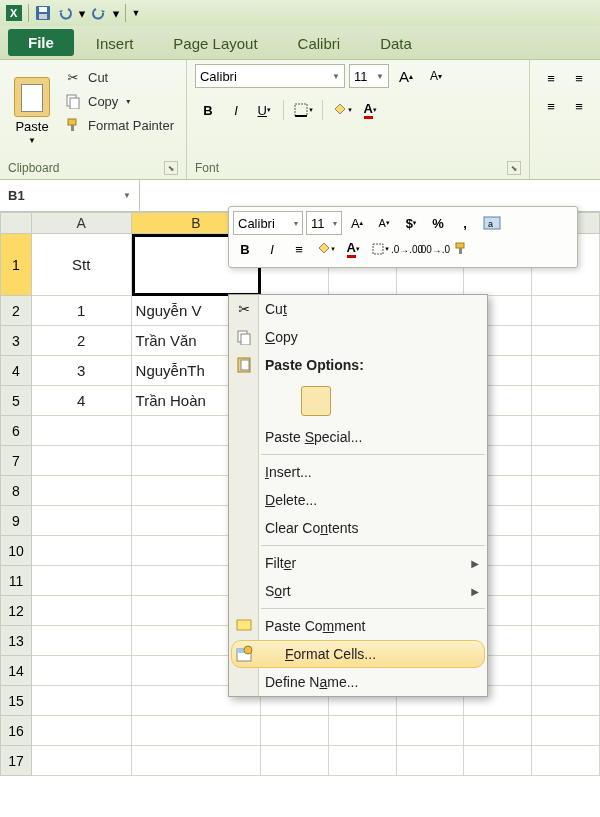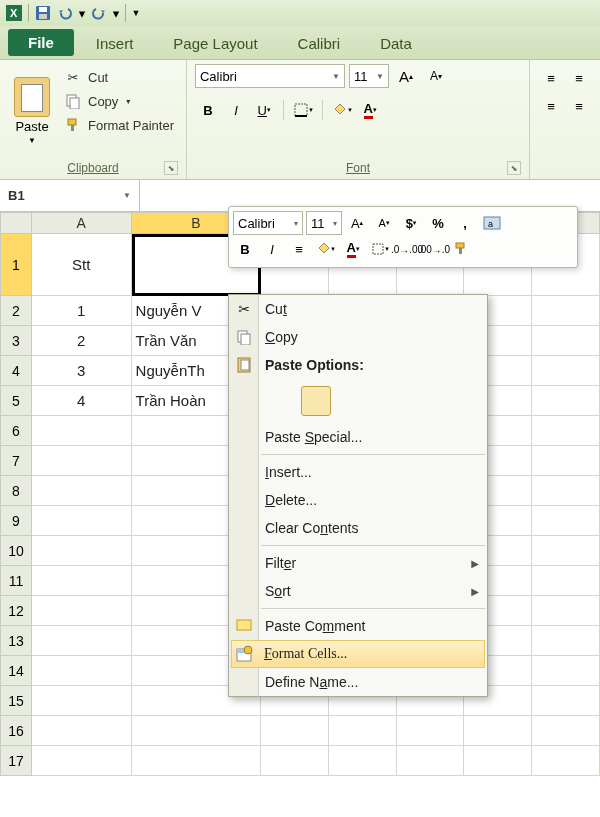--- a/index.html
+++ b/index.html
@@ -13,21 +13,21 @@
 
 .tabs { height: 34px; background: linear-gradient(#dce8ca, #d2e0bc); display: flex; align-items: flex-end; padding-left: 8px; gap: 4px; border-bottom: 1px solid #b8c8a0; }
 .tab { padding: 7px 18px; color: #3b5323; font-size: 15px; cursor: pointer; border-top-left-radius: 4px; border-top-right-radius: 4px; }
 .tab.file { background: #217346; color: #fff; font-weight: bold; border-radius: 3px; margin-bottom: 3px; padding: 5px 20px;}
 .tab.active { background: #fff; border: 1px solid #b8c8a0; border-bottom: none; color: #3b5323; }
 
 
 .ribbon { height: 120px; background: linear-gradient(#f5f9ef, #eef4e2); display: flex; border-bottom: 1px solid #b8c8a0; }
 .group { border-right: 1px solid #c8d4b8; padding: 4px 8px 2px 8px; display: flex; flex-direction: column; }
 .group-body { flex: 1; display: flex; gap: 4px; }
-.group-label { text-align: center; color: #5a6b4a; font-size: 12px; padding: 3px 0 2px 0; position: relative; text-decoration: underline;}
+.group-label { text-align: left; color: #5a6b4a; font-size: 12px; padding: 3px 0 2px 0; position: relative;}
 .group-label .launcher { position: absolute; right: 0; bottom: 2px; width: 14px; height: 14px; border: 1px solid #c0c8b0; font-size: 8px; display: flex; align-items: center; justify-content: center; color: #666;}
 
 .paste-big { width: 48px; display: flex; flex-direction: column; align-items: center; justify-content: center; gap: 2px;}
 .paste-icon { width: 36px; height: 40px; background: #f0d080; border: 1px solid #c0a040; border-radius: 3px; position: relative;}
 .paste-icon::before { content: ""; position: absolute; top: 6px; left: 6px; width: 20px; height: 26px; background: #fff; border: 1px solid #888;}
 .clip-btns { display: flex; flex-direction: column; gap: 2px; padding-top: 2px;}
 .clip-btn { display: flex; align-items: center; gap: 6px; padding: 2px 4px; color: #333; font-size: 13px;}
 .clip-ico { width: 18px; height: 18px; display: inline-flex; align-items: center; justify-content: center;}
 
 .font-top { display: flex; gap: 4px; align-items: center; margin-bottom: 6px;}
@@ -73,21 +73,21 @@
 .mini .combo.font-name { width: 70px; }
 .mini .combo.font-size { width: 36px; }
 .mini .btn { width: 24px; height: 22px;}
 
 
 .ctx { position: absolute; left: 228px; top: 294px; width: 260px; background: #f8f8f4; border: 1px solid #a8a898; box-shadow: 3px 3px 8px rgba(0,0,0,0.3);}
 .ctx-strip { position: absolute; left: 0; top: 0; bottom: 0; width: 30px; background: #eeeee4; border-right: 1px solid #d0d0c4;}
 .ctx-item { position: relative; height: 28px; display: flex; align-items: center; padding-left: 36px; color: #222; font-size: 14px;}
 .ctx-item.tall { height: 44px; }
 .ctx-item .ico { position: absolute; left: 5px; width: 20px; height: 20px; display: flex; align-items: center; justify-content: center;}
-.ctx-item.hover { background: linear-gradient(#fdf0c8, #fbe094); border: 1px solid #e8c860; border-radius: 0; margin: 0 2px; padding-left: 32px; font-family: Liberation Serif, serif;}
+.ctx-item.hover { background: linear-gradient(#fdf0c8, #fbe094); border: 1px solid #e8c860; border-radius: 10px; margin: 0 2px; padding-left: 53px;}
 .ctx-item.hover .ico { left: 3px; }
 .ctx-sep { height: 1px; background: #d0d0c4; margin: 3px 2px 3px 32px;}
 .ctx-item .sub { margin-left: auto; margin-right: 8px; font-size: 10px; color: #555;}
 .paste-opt-ico { width: 30px; height: 30px; border: 1px solid #c0a040; background: #f8e8b0; border-radius: 3px; margin-left: 36px;}
 
 .u { text-decoration: underline; }
 
 svg { display: block; }
 </style>
 </head>

